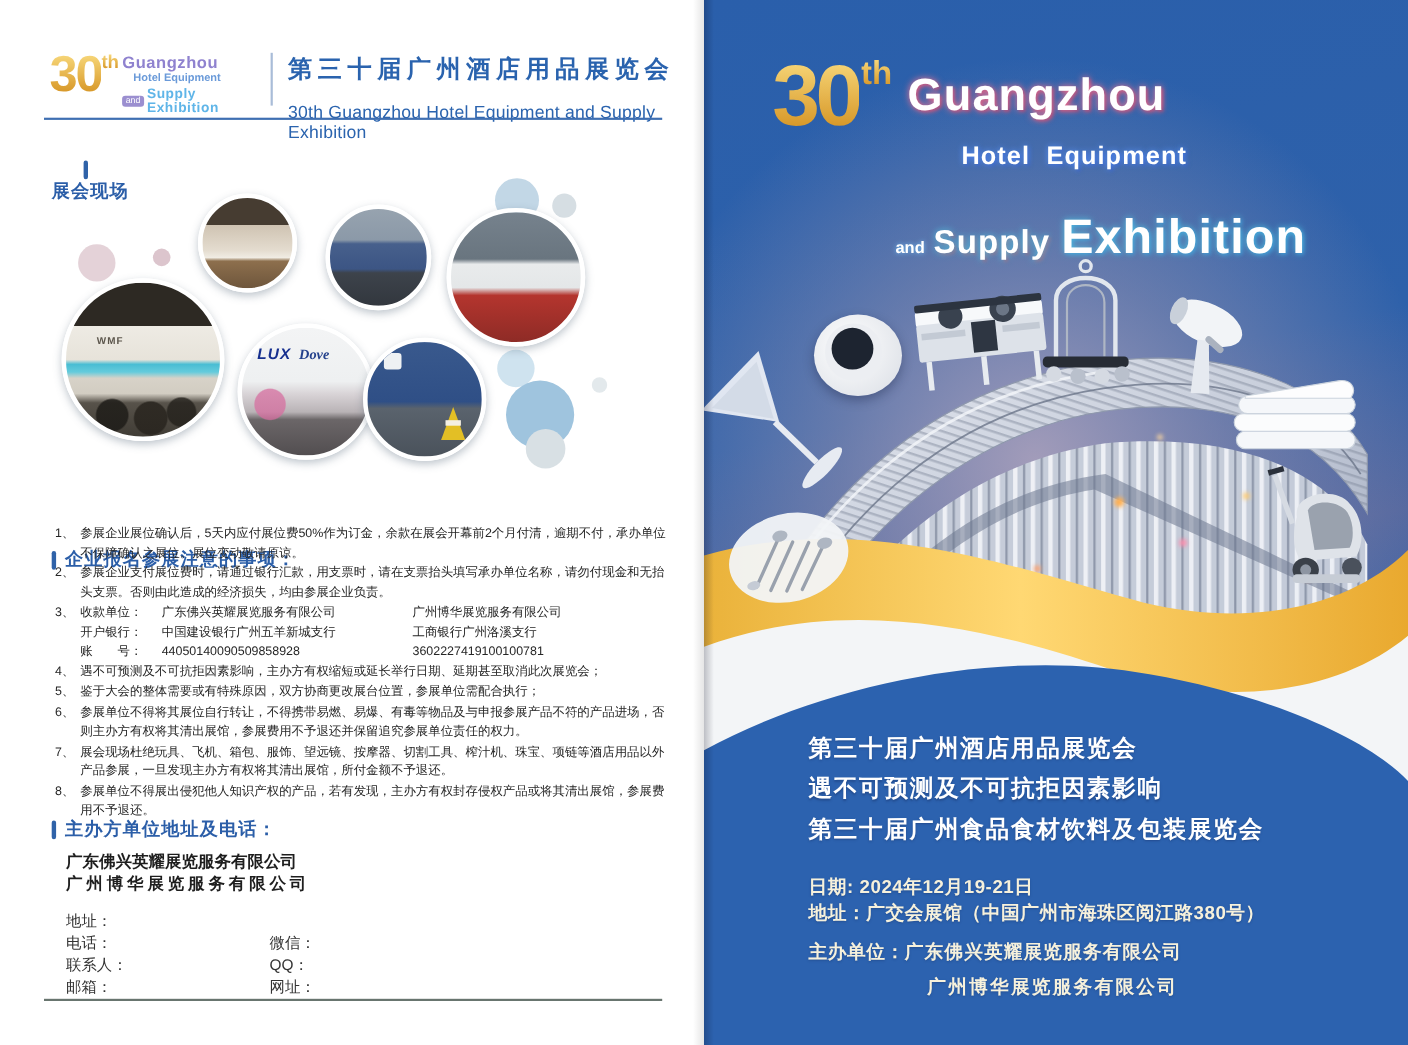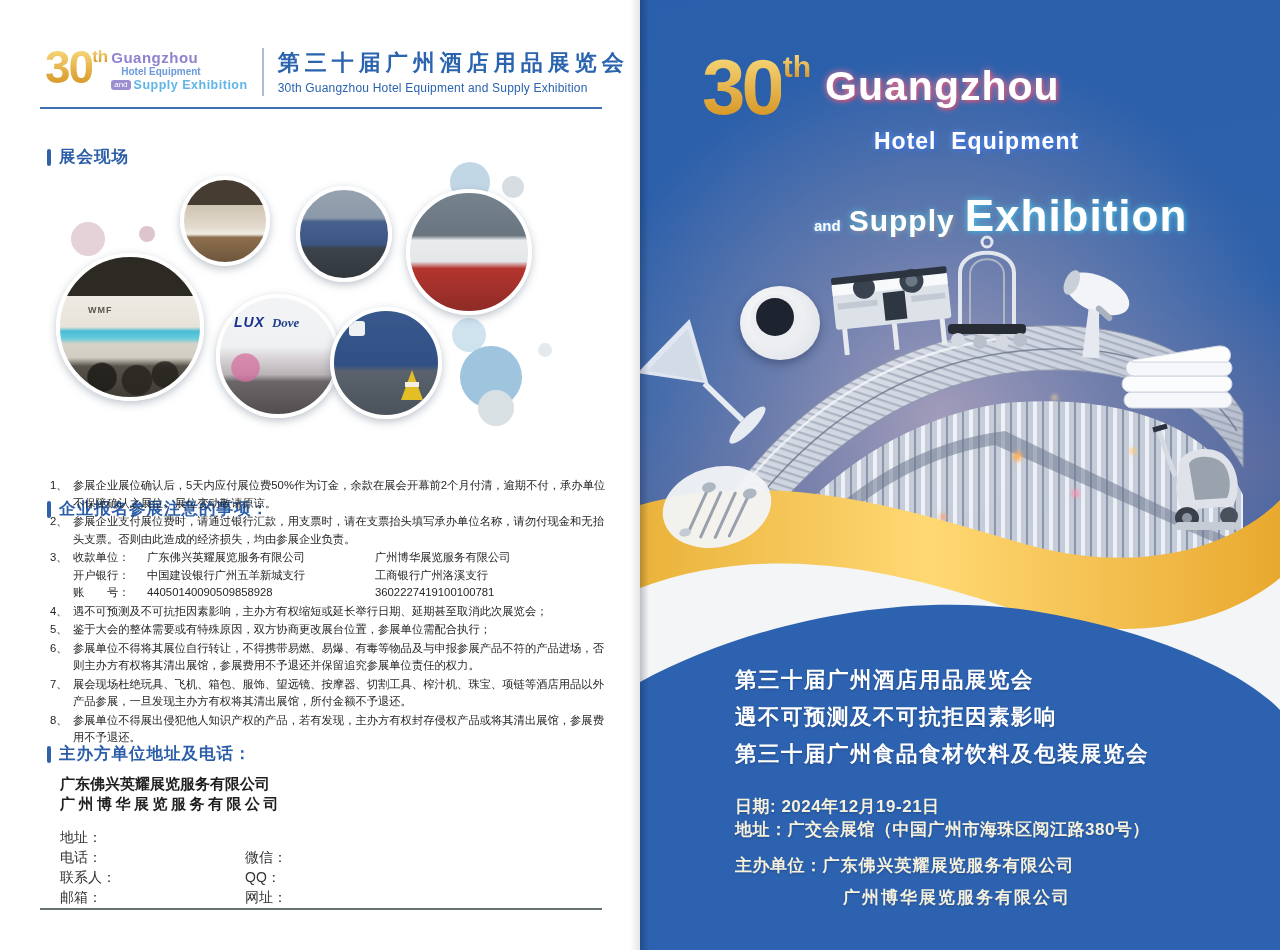--- a/index.html
+++ b/index.html
@@ -20,21 +20,21 @@
   .logo-mini .th { font-size:17px; line-height:1; margin-top:2px; }
   .logo-mini-words { margin-left:3px; margin-top:4px; line-height:1; }
   .lw1 { font-size:15px; font-weight:bold; color:#8f82cf; letter-spacing:.5px; }
   .lw2 { font-size:10px; font-weight:bold; color:#6a9ad9; margin:2px 0 2px 10px; }
   .lw3 { display:flex; align-items:center; }
   .and-pill { font-size:8px; color:#fff; background:#9b8fd0; border-radius:3px; padding:1px 3px; margin-right:3px; }
   .lw3 .se { font-size:12.5px; font-weight:bold; color:#5fb5e8; letter-spacing:.5px; }
   .logo-divider { width:2px; height:48px; background:#a9bcd8; margin:2px 14px 0 14px; }
   .title-block { margin-top:2px; }
   .title-cn { font-size:22px; font-weight:bold; color:#2a63ae; letter-spacing:5px; }
-  .title-en { font-size:12px; color:#2a63ae; margin-top:3px; letter-spacing:.2px; }
+  .title-en { font-size:16px; color:#2a63ae; margin-top:16px; letter-spacing:.2px; }
   .head-rule { position:absolute; left:40px; top:107px; width:562px; height:2px; background:#3f6fb2; }
 
   .sec-head { position:absolute; display:flex; align-items:center; }
   .sec-bar { width:4px; height:17px; background:#2f62a8; border-radius:2px; margin-right:8px; }
   .sec-title { font-size:16.5px; font-weight:bold; color:#2b5ea8; letter-spacing:1px; }
 
   
   .dot { position:absolute; border-radius:50%; }
   .photo-circle { position:absolute; border-radius:50%; border:4px solid #fff;
       box-shadow:0 3px 8px rgba(70,90,110,.35); overflow:hidden; }
@@ -139,21 +139,21 @@
         </div>
       </div>
       <div class="logo-divider"></div>
       <div class="title-block">
         <div class="title-cn">第三十届广州酒店用品展览会</div>
         <div class="title-en">30th Guangzhou Hotel Equipment and Supply Exhibition</div>
       </div>
     </div>
     <div class="head-rule"></div>
 
-    <div class="sec-head" style="left:47px; top:146px;">
+    <div class="sec-head" style="left:47px; top:146px;flex-direction:column;">
       <div class="sec-bar"></div>
       <div class="sec-title">展会现场</div>
     </div>
 
     <div class="dot" style="left:71px;top:222px;width:34px;height:34px;background:#e4d2d8;"></div>
     <div class="dot" style="left:139px;top:226px;width:16px;height:16px;background:#dcc5cd;"></div>
     <div class="dot" style="left:450px;top:162px;width:40px;height:40px;background:#c2d7e6;"></div>
     <div class="dot" style="left:502px;top:176px;width:22px;height:22px;background:#d6dee3;"></div>
     <div class="dot" style="left:452px;top:318px;width:34px;height:34px;background:#cfe3ef;"></div>
     <div class="dot" style="left:460px;top:346px;width:62px;height:62px;background:#9fc4de;"></div>

